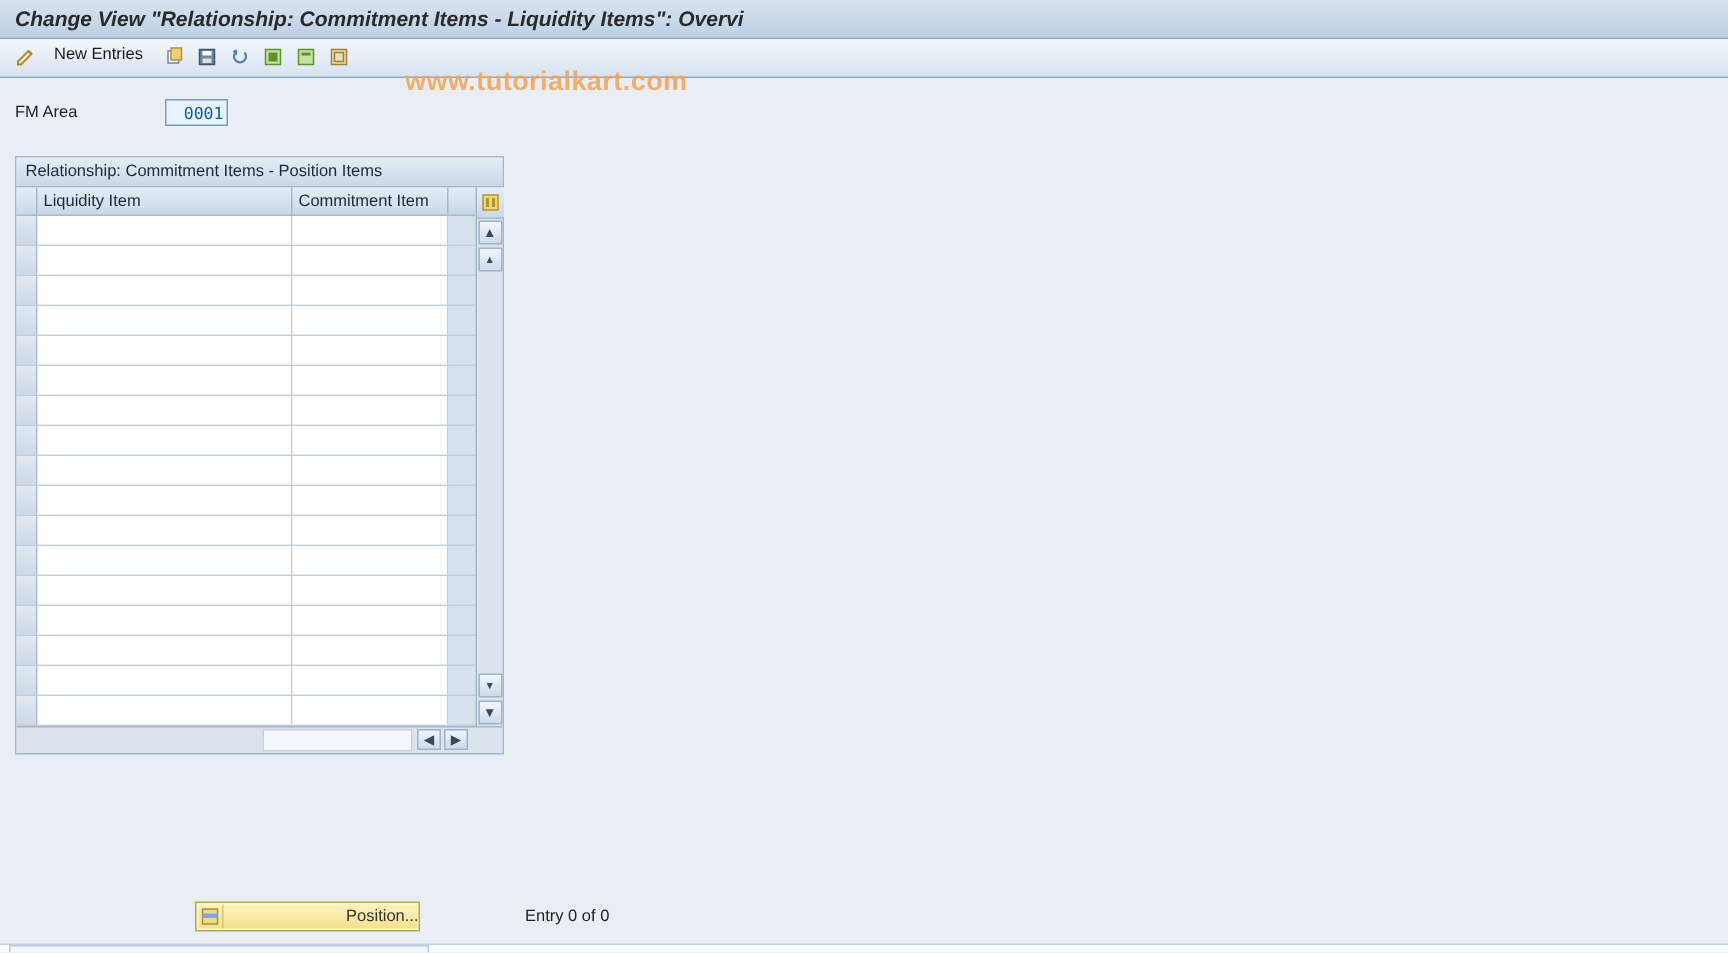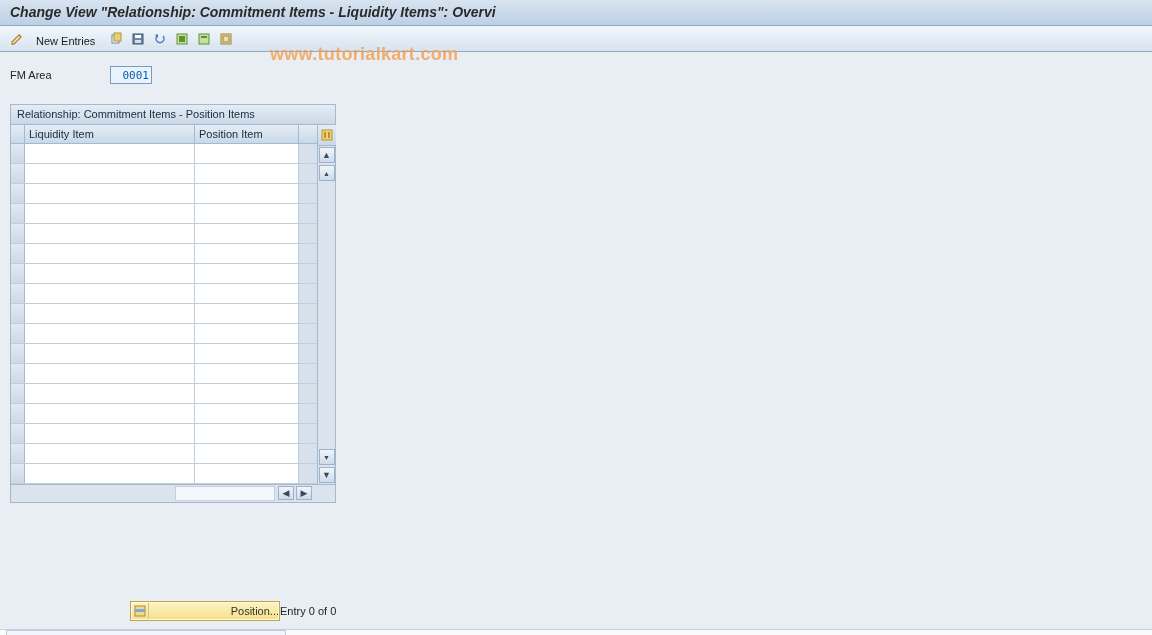--- a/index.html
+++ b/index.html
@@ -23,21 +23,21 @@
       font-weight: bold;
       font-size: 14px;
       color: #2a2a2a;
     }
     .toolbar {
       background: linear-gradient(to bottom, #f2f7fc, #d8e3ef);
       border-bottom: 1px solid #8fa8c4;
       padding: 3px 8px;
       height: 26px;
       display: flex;
-      align-items: flex-end;
+      align-items: flex-start;
       gap: 4px;
       position: relative;
     }
     .tb-icon {
       width: 18px;
       height: 18px;
       display: inline-flex;
       align-items: center;
       justify-content: center;
       cursor: pointer;
@@ -219,20 +219,21 @@
     }
     .pos-icon {
       width: 18px;
       display: flex;
       justify-content: center;
       border-right: 1px solid #d4c670;
       padding: 2px 0;
     }
     .pos-label { flex: 1; text-align: right; }
     .entry-text {
+      margin-left: 70px;
       font-size: 11px;
       color: #222;
     }
     .bottom-white {
       position: absolute;
       bottom: 0;
       left: 0;
       width: 100%;
       height: 6px;
       background: #fbfbfb;
@@ -312,21 +313,21 @@
   </div>
 
   <div class="table-frame">
     <div class="table-title">Relationship: Commitment Items - Position Items</div>
 
     <div class="grid-wrap">
       <div class="grid-body">
         <div class="grid-header">
           <div class="gh-sel"></div>
           <div class="gh-cell col-commit">Liquidity Item</div>
-          <div class="gh-cell col-liq">Position Item</div>
+          <div class="gh-cell col-liq">Commitment Item</div>
         </div>
         <div id="grid-rows">
             <div class="grid-row">
               <div class="row-sel"></div>
               <div class="row-cell col-commit"></div>
               <div class="row-cell col-liq"></div>
             </div>
             <div class="grid-row">
               <div class="row-sel"></div>
               <div class="row-cell col-commit"></div>

